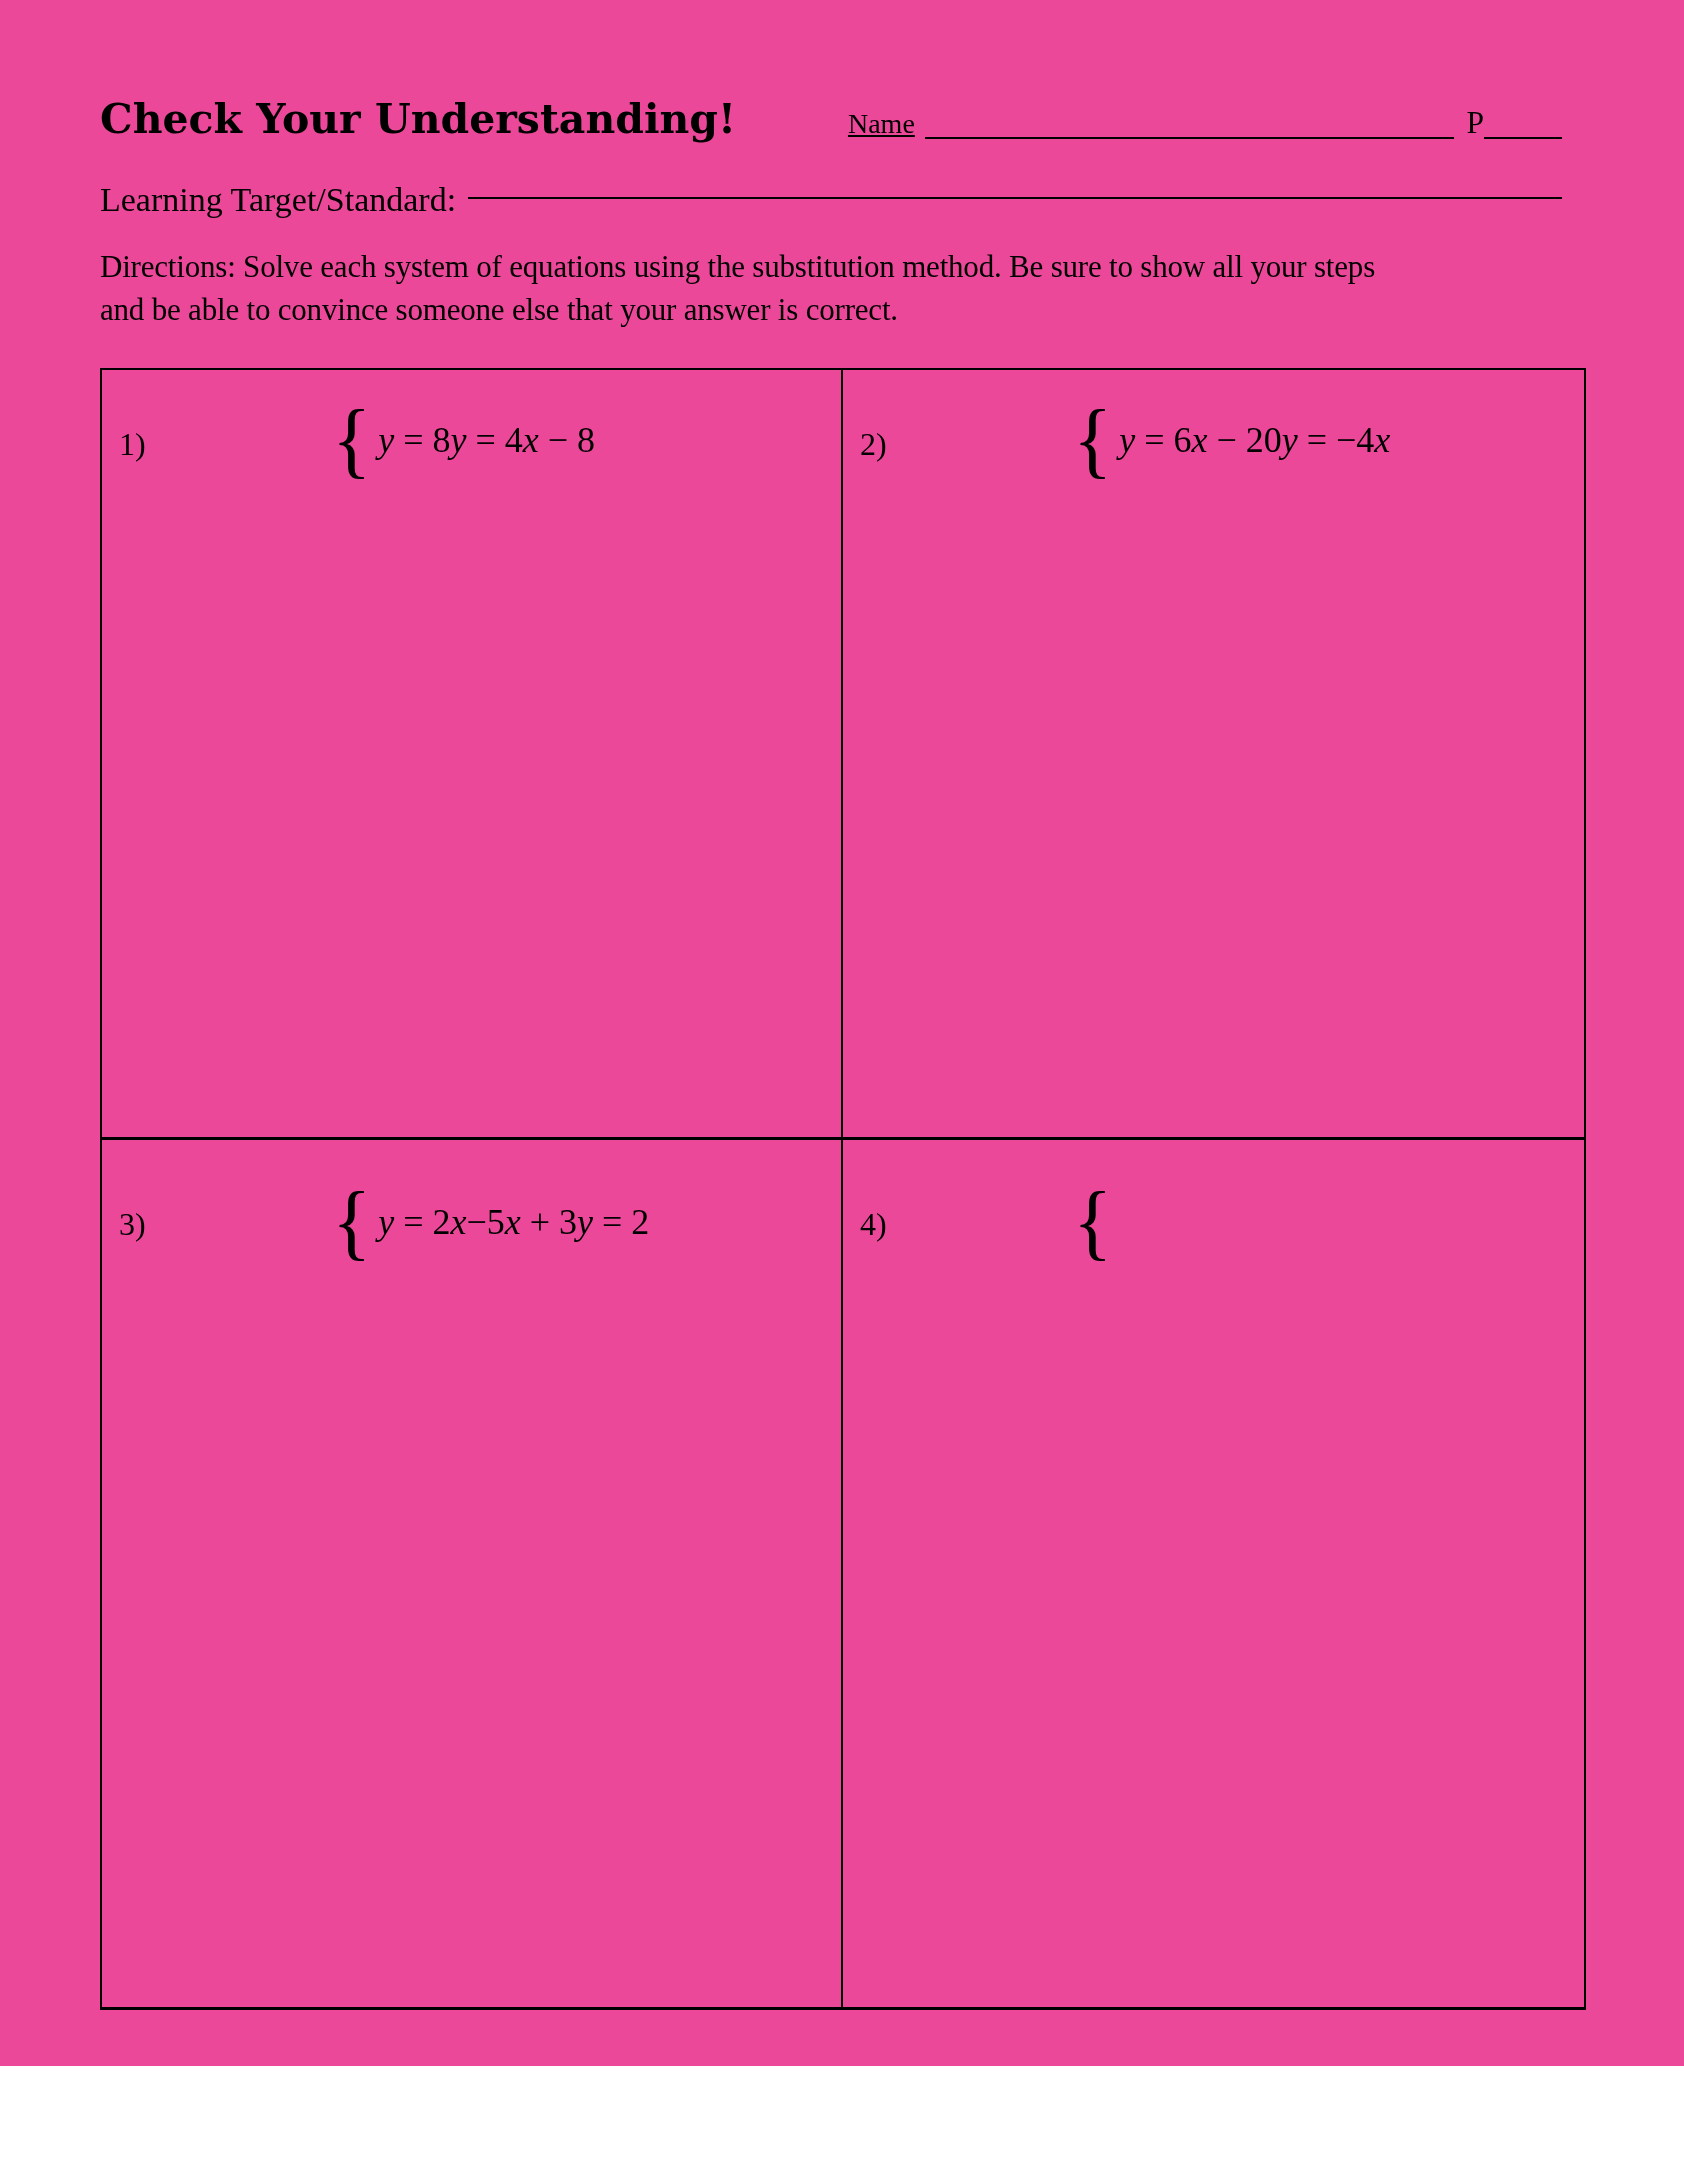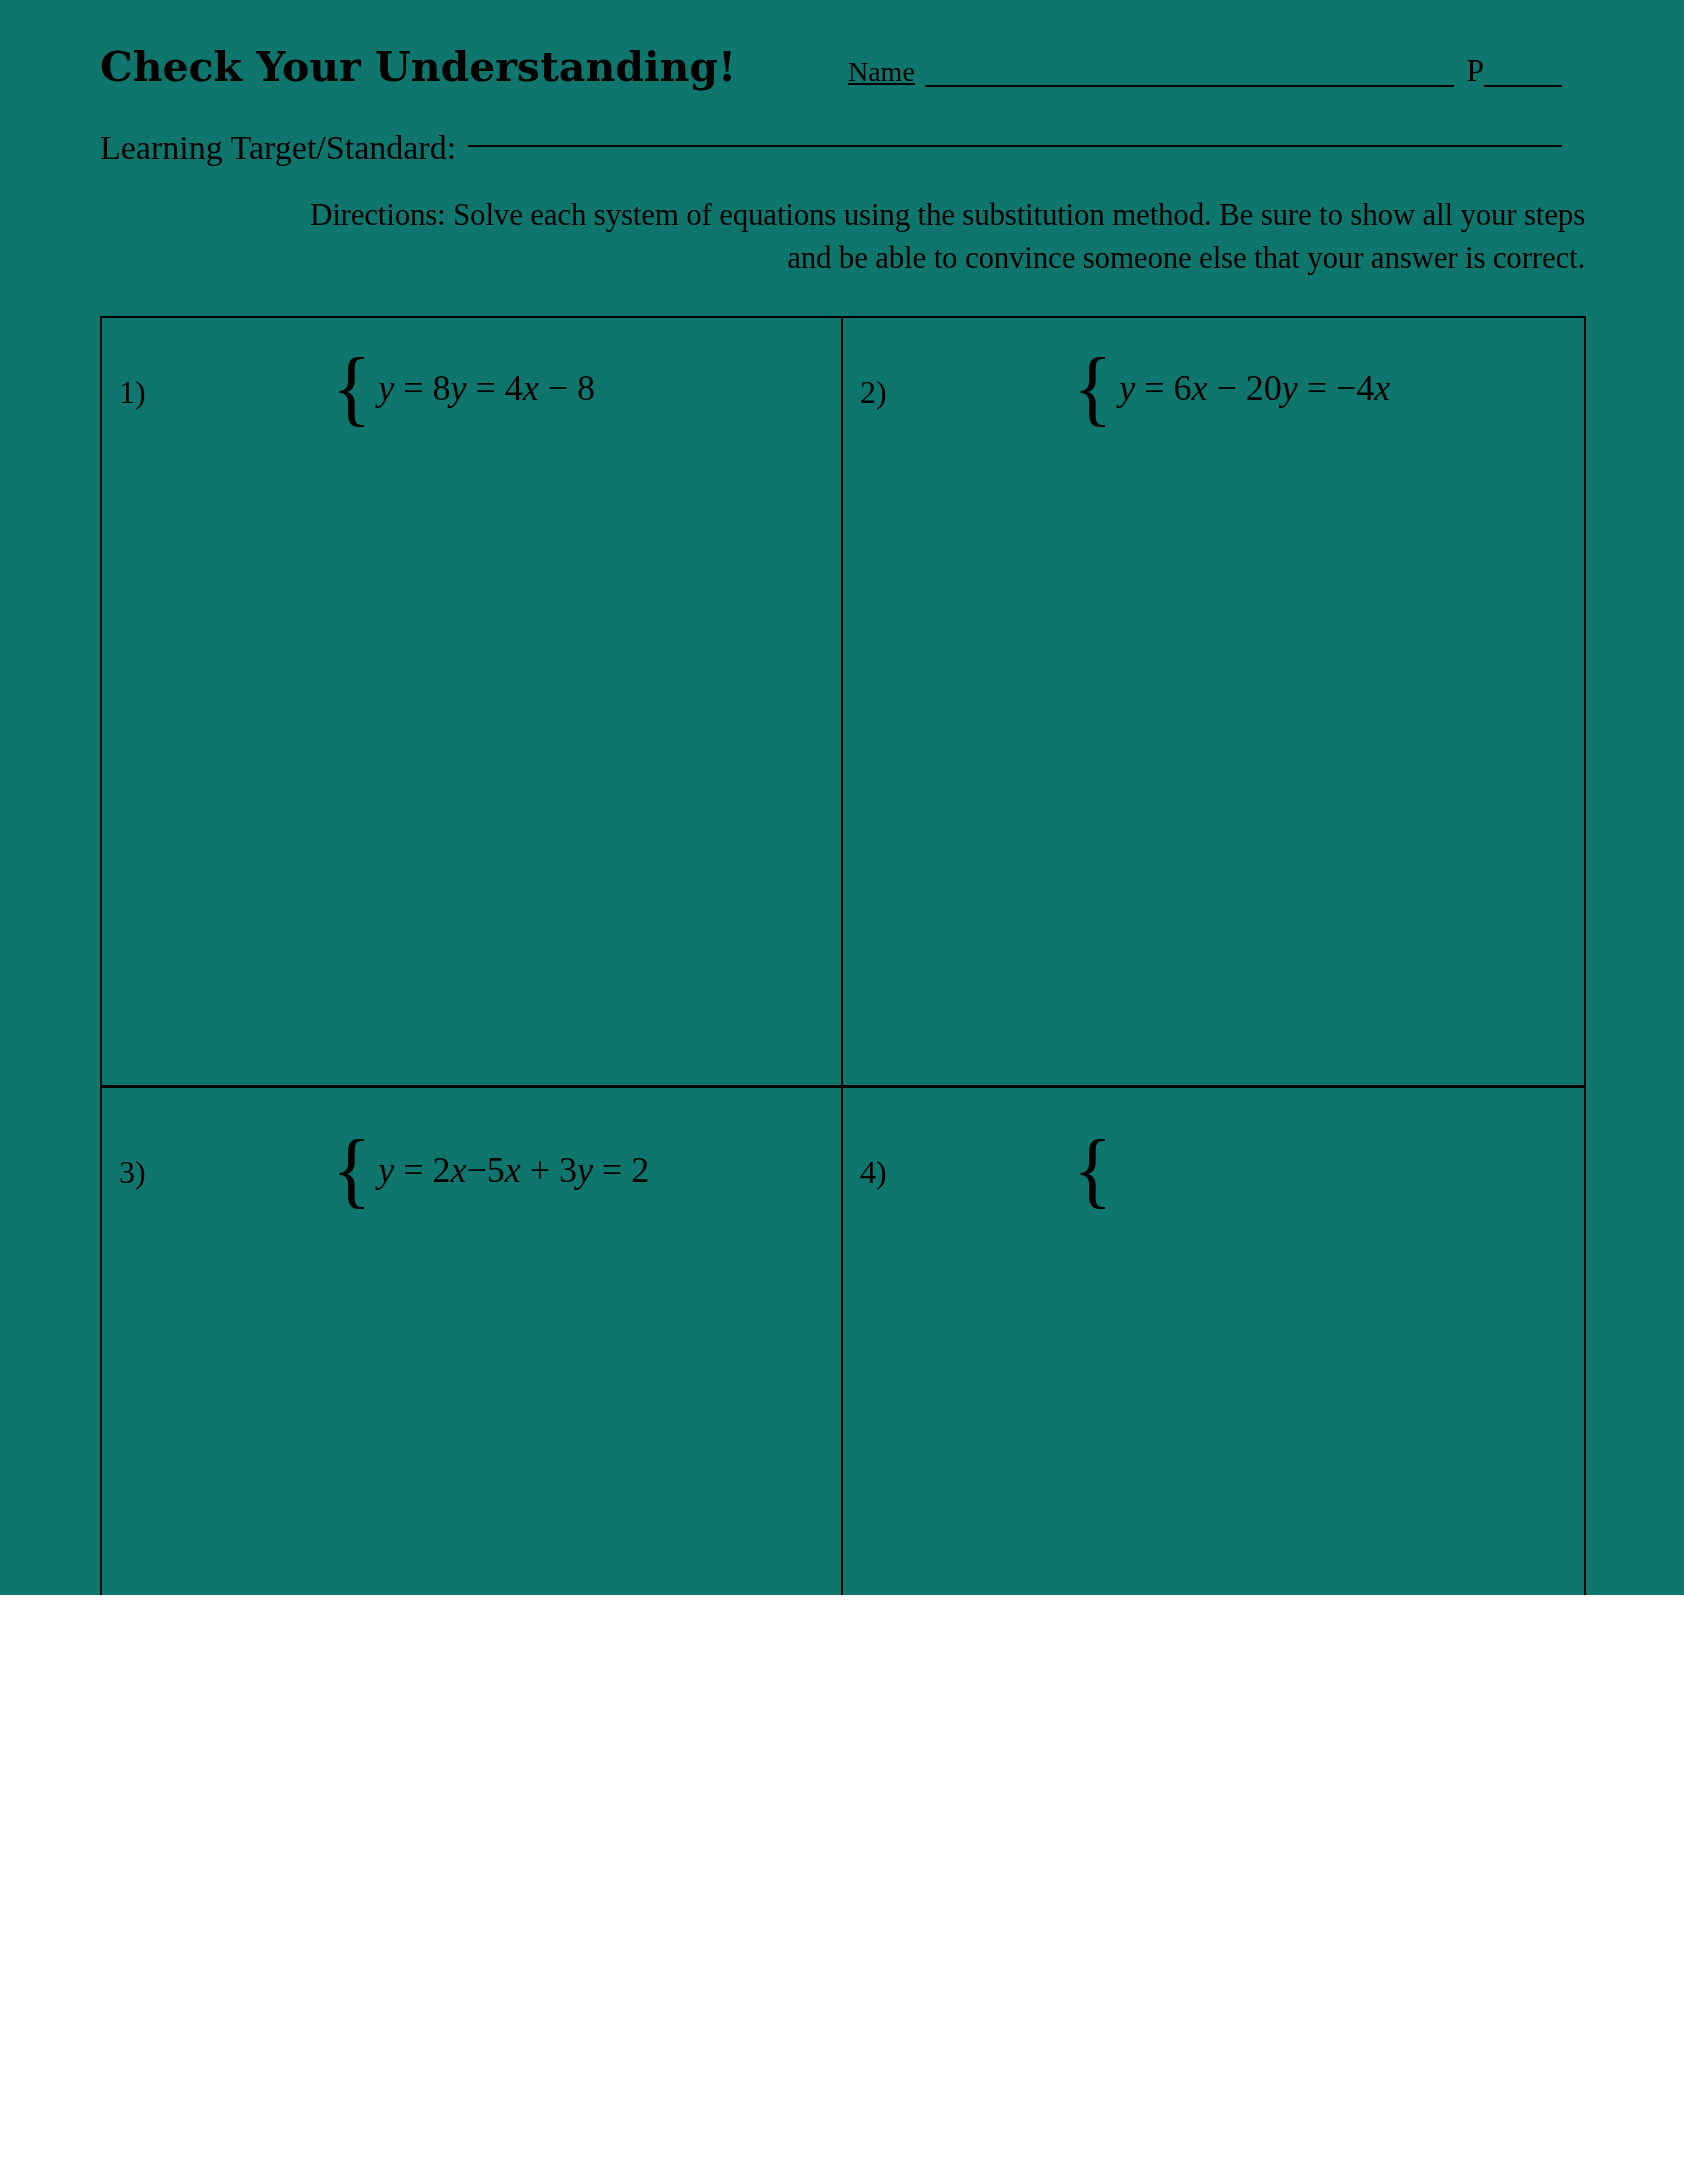--- a/index.html
+++ b/index.html
@@ -3,26 +3,26 @@
 <meta charset="utf-8">
 <style>
   html, body {
     margin: 0;
     padding: 0;
     background: #ffffff;
   }
   .page {
     position: relative;
     width: 1685px;
-    height: 1595px;
-    background: #0f766e;
+    height: 2066px;
+    background: #ec4899;
     color: #000000;
     font-family: "Liberation Serif", serif;
     box-sizing: border-box;
-    padding: 43px 100px 0 100px;
+    padding: 95px 100px 0 100px;
     overflow: hidden;
   }
 
   
   .header-row {
     display: flex;
     align-items: baseline;
     width: 1462px; 
   }
   .title {
@@ -73,21 +73,20 @@
     flex: 1 1 auto;
     margin-left: 12px;
   }
 
   
   .directions {
     margin: 25.6px 0 0 0;
     font-size: 31px;
     line-height: 43px;
     letter-spacing: -0.2px;
-    text-align: right;
   }
 
   
   .grid {
     margin-top: 37px;
     width: 1486px;
     box-sizing: border-box;
     border: 2.6px solid #000;
     border-bottom-width: 3.4px;
     display: grid;

